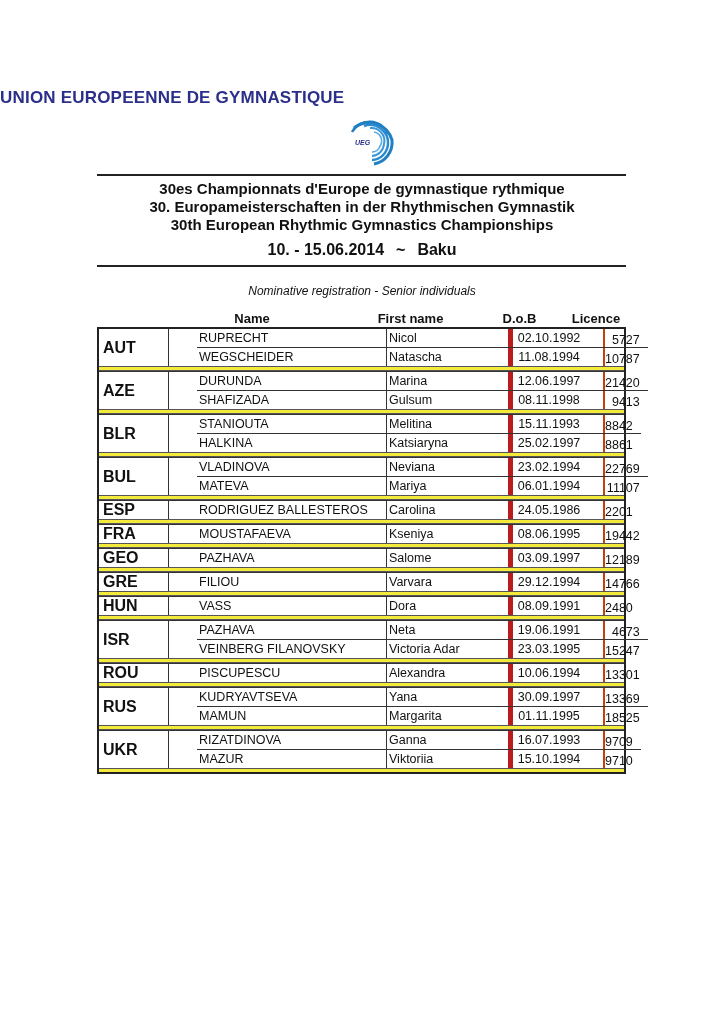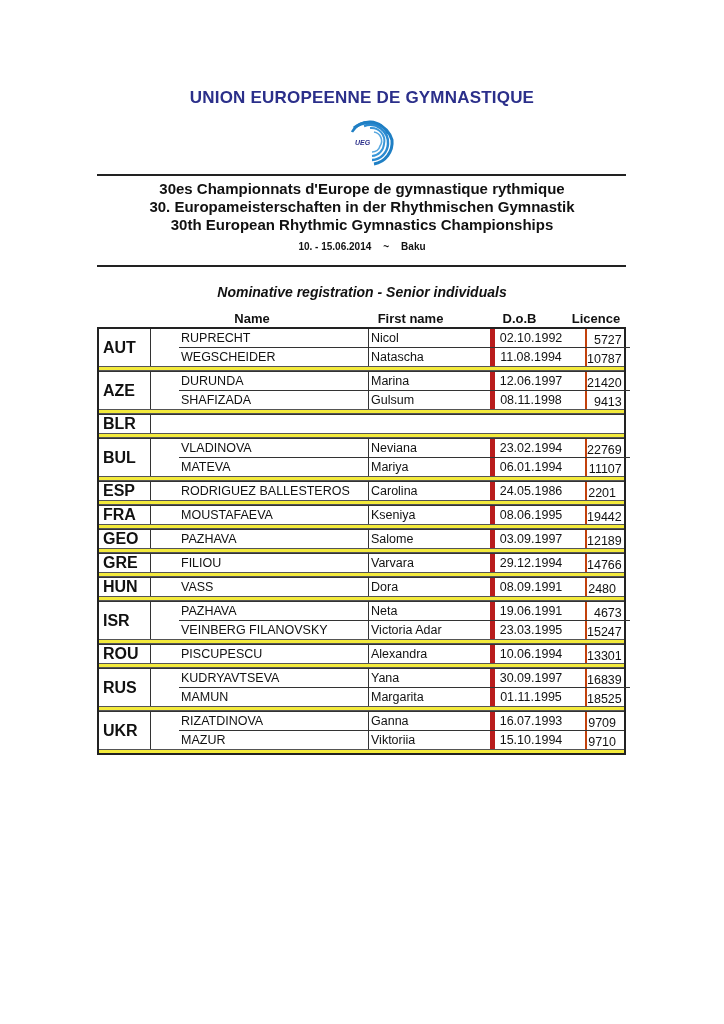--- a/index.html
+++ b/index.html
@@ -1,39 +1,39 @@
 <!DOCTYPE html>
 <html><head>
 <meta charset="utf-8">
 <style>
   html, body { margin: 0; padding: 0; background: #ffffff; }
   body { width: 724px; height: 1024px; position: relative; font-family: "Liberation Sans", sans-serif; color: #111; overflow: hidden; }
-  .org-title { position: absolute; top: 88px; left: 0; width: 724px; text-align: center; font-weight: bold; font-size: 17px; color: #2b2f8a; letter-spacing: 0.2px; }
+  .org-title { position: absolute; top: 88px; left: 0; width: 724px; text-align: left; font-weight: bold; font-size: 17px; color: #2b2f8a; letter-spacing: 0.2px; }
   .logo { position: absolute; left: 344px; top: 114px; width: 52px; height: 52px; }
   .rule { position: absolute; left: 97px; width: 529px; height: 2px; background: #222; }
   .rule.top { top: 174px; }
   .rule.bot { top: 265px; }
   .event { position: absolute; left: 0; width: 724px; text-align: center; font-weight: bold; font-size: 15px; line-height: 18px; }
   .event.l1 { top: 180px; }
   .event.l2 { top: 198px; }
   .event.l3 { top: 216px; }
-  .event-date { position: absolute; top: 241px; left: 0; width: 724px; text-align: center; font-weight: bold; font-size: 10px; }
+  .event-date { position: absolute; top: 241px; left: 0; width: 724px; text-align: center; font-weight: bold; font-size: 16px; }
   .event-date .sep { margin: 0 12px; }
-  .subtitle { position: absolute; top: 284px; left: 0; width: 724px; text-align: center; font-weight: bold; font-style: italic; font-size: 14px; }
+  .subtitle { position: absolute; top: 284px; left: 0; width: 724px; text-align: center; font-weight: normal; font-style: italic; font-size: 12px; }
   .headers { position: absolute; top: 311px; left: 97px; width: 529px; height: 16px; font-weight: bold; font-size: 13px; }
   .headers span { position: absolute; top: 0; }
   .h-name { left: 60px; width: 190px; text-align: center; }
   .h-first { left: 251px; width: 125px; text-align: center; }
   .h-dob { left: 377px; width: 91px; text-align: center; }
   .h-lic { left: 469px; width: 60px; text-align: center; }
   .table { position: absolute; top: 327px; left: 97px; width: 529px; border-left: 2px solid #222; border-right: 2px solid #222; box-sizing: border-box; }
   .group { display: flex; border-top: 1px solid #333; }
   .group:first-child { border-top: 2px solid #222; }
   .sepbar { height: 3px; background: #f3ea3c; border-top: 1px solid #555; border-bottom: 1px solid #555; }
-  .country { width: 52px; flex: none; border-right: 1px solid #333; display: flex; align-items: center; padding-left: 4px; box-sizing: border-box; font-weight: bold; font-size: 16px; }
+  .country { width: 70px; flex: none; border-right: 1px solid #333; display: flex; align-items: center; padding-left: 4px; box-sizing: border-box; font-weight: bold; font-size: 16px; }
   .rows { flex: 1; margin-left: 28px; }
   .row { display: flex; height: 18px; font-size: 12.5px; line-height: 18px; }
   .row + .row { border-top: 1px solid #333; }
   .c-name { width: 190px; border-right: 1px solid #333; padding-left: 2px; box-sizing: border-box; white-space: nowrap; overflow: hidden; }
   .c-first { width: 126px; border-right: 5px solid #b91c1c; padding-left: 2px; box-sizing: border-box; white-space: nowrap; }
   .c-dob { width: 92px; border-right: 2px solid #c2410c; text-align: center; padding-right: 18px; box-sizing: border-box; }
   .c-lic { flex: 1; text-align: right; padding-right: 8px; padding-top: 2px; box-sizing: border-box; }
   .end-bar { height: 3px; background: #f3ea3c; border-top: 1px solid #555; border-bottom: 2px solid #222; }
 </style>
 </head>
@@ -100,20 +100,34 @@
           <div class="c-name">SHAFIZADA</div>
           <div class="c-first">Gulsum</div>
           <div class="c-dob">08.11.1998</div>
           <div class="c-lic">9413</div>
         </div>
       </div>
     </div>
     <div class="sepbar"></div>
     <div class="group">
       <div class="country">BLR</div>
+      <div class="rows">
+        <div class="row">
+          <div class="c-name">STANIOUTA</div>
+          <div class="c-first">Melitina</div>
+          <div class="c-dob">15.11.1993</div>
+          <div class="c-lic">8842</div>
+        </div>
+        <div class="row">
+          <div class="c-name">HALKINA</div>
+          <div class="c-first">Katsiaryna</div>
+          <div class="c-dob">25.02.1997</div>
+          <div class="c-lic">8861</div>
+        </div>
+      </div>
     </div>
     <div class="sepbar"></div>
     <div class="group">
       <div class="country">BUL</div>
       <div class="rows">
         <div class="row">
           <div class="c-name">VLADINOVA</div>
           <div class="c-first">Neviana</div>
           <div class="c-dob">23.02.1994</div>
           <div class="c-lic">22769</div>
@@ -217,21 +231,21 @@
       </div>
     </div>
     <div class="sepbar"></div>
     <div class="group">
       <div class="country">RUS</div>
       <div class="rows">
         <div class="row">
           <div class="c-name">KUDRYAVTSEVA</div>
           <div class="c-first">Yana</div>
           <div class="c-dob">30.09.1997</div>
-          <div class="c-lic">16839</div>
+          <div class="c-lic">13369</div>
         </div>
         <div class="row">
           <div class="c-name">MAMUN</div>
           <div class="c-first">Margarita</div>
           <div class="c-dob">01.11.1995</div>
           <div class="c-lic">18525</div>
         </div>
       </div>
     </div>
     <div class="sepbar"></div>

